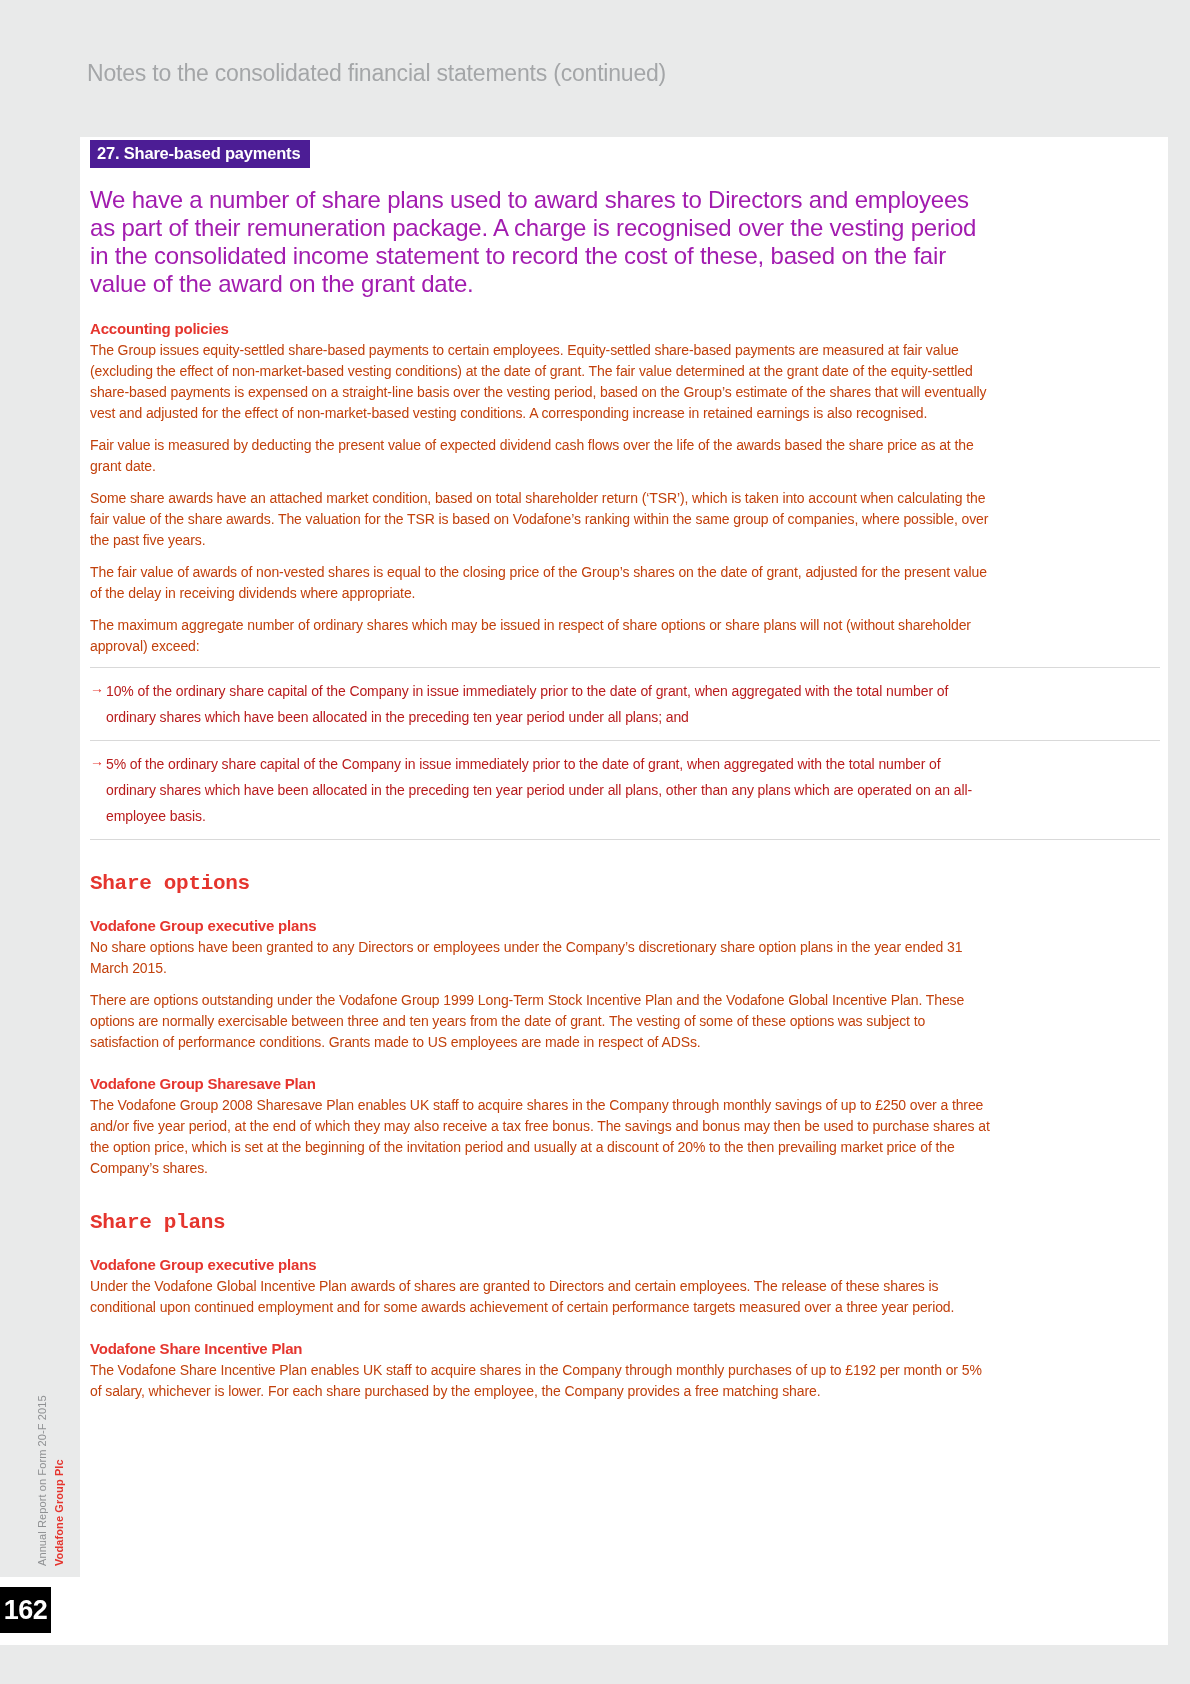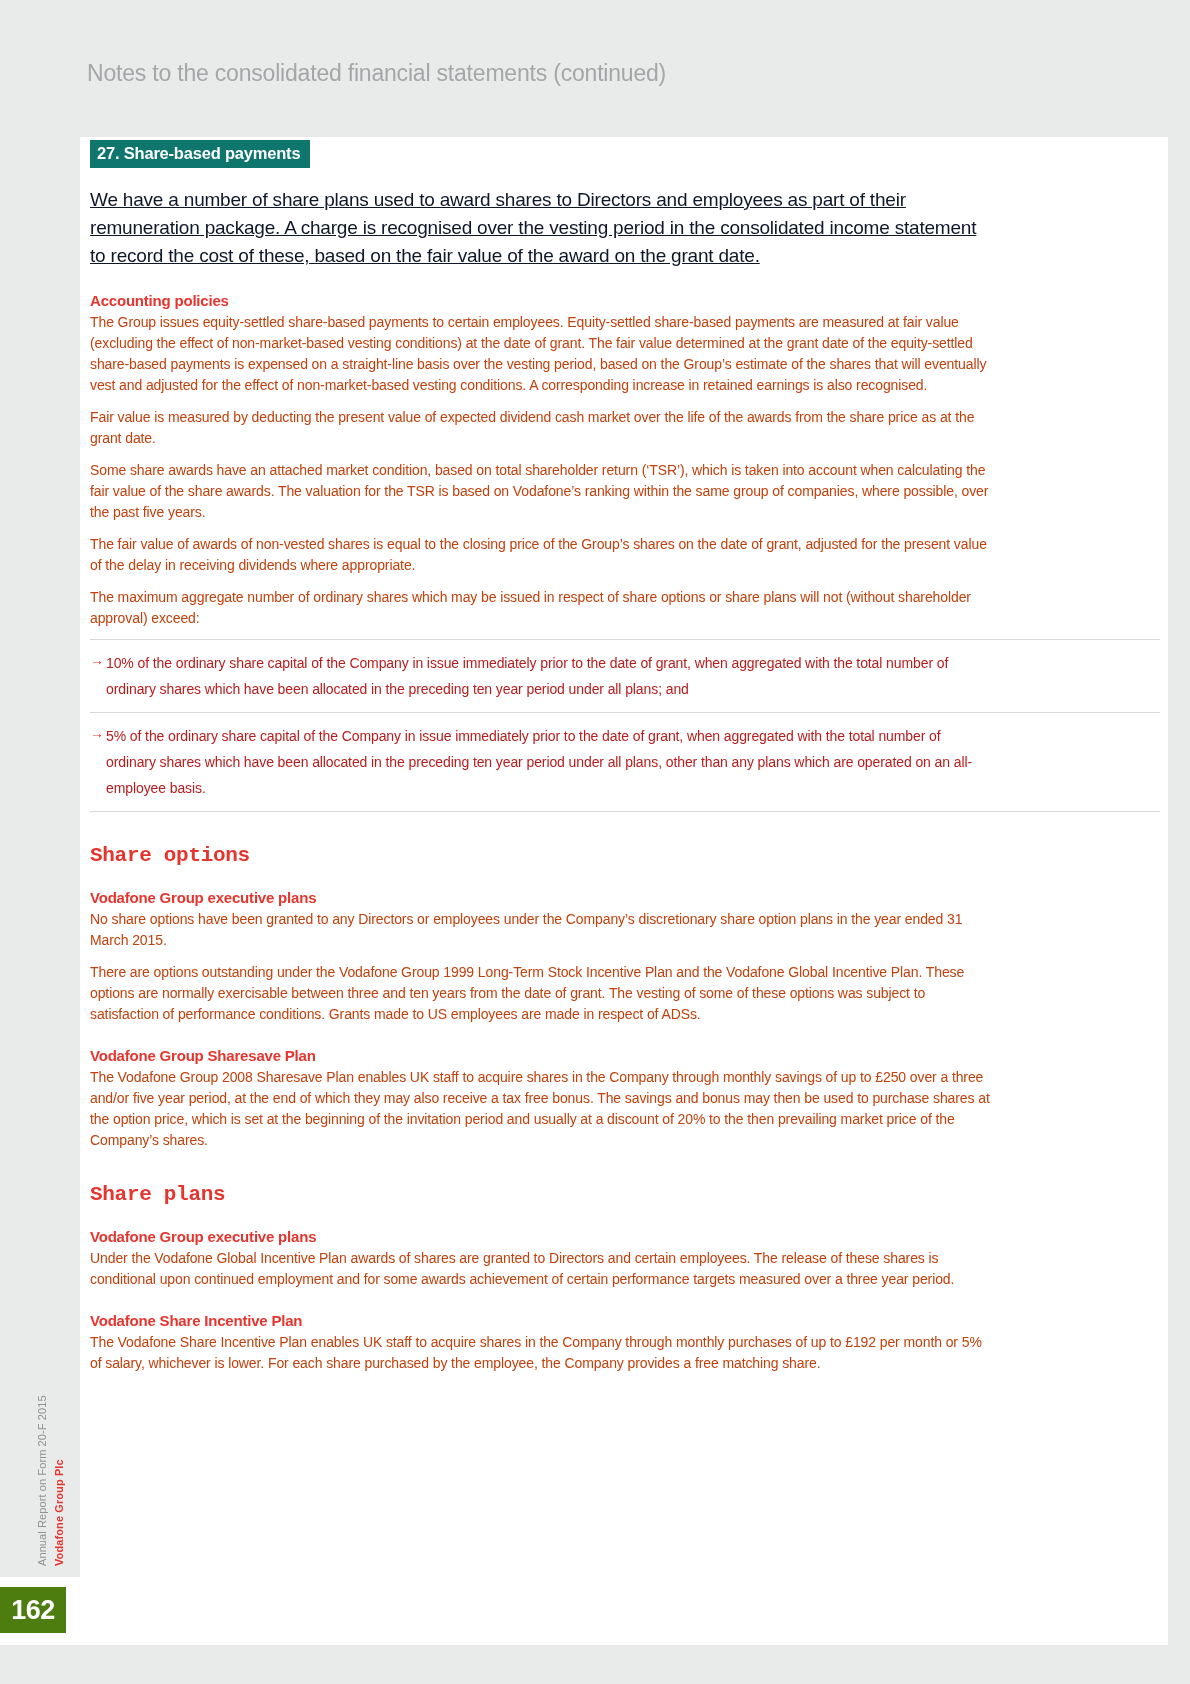--- a/index.html
+++ b/index.html
@@ -50,52 +50,51 @@
     transform-origin: 0 0;
     transform: rotate(-90deg);
     font-size: 11px;
     letter-spacing: 0.1px;
   }
   .v-report { left: 36px; top: 1566px; color: #8f9193; }
   .v-brand  { left: 53px; top: 1566px; color: #e5352e; font-weight: bold; }
 
   .page-number {
     position: absolute; left: 0; top: 1587px;
-    width: 66px; height: 46px;
-    background: #4d7c0f;
+    width: 51px; height: 46px;
+    background: #000000;
     color: #ffffff;
     font-size: 27px; font-weight: bold;
     display: flex; align-items: center; justify-content: center;
     letter-spacing: -0.5px;
   }
 
   
   .content {
     position: absolute; left: 82px; top: 137px;
     width: 1086px;
     padding: 3px 4px 0 8px;
     background: #ffffff;
   }
 
   .note-title {
     display: inline-block;
-    background: #0f766e;
+    background: #4c1d95;
     color: #ffffff;
     font-size: 16.5px; font-weight: bold;
     letter-spacing: -0.2px;
     padding: 4px 10px 5px 7px;
   }
 
   .intro {
     margin-top: 18px;
     width: 905px;
-    font-size: 19px; line-height: 28px;
-    letter-spacing: -0.2px;
-    color: #0f172a;
-    text-decoration: underline;
+    font-size: 24px; line-height: 28px;
+    letter-spacing: -0.2px;
+    color: #a21caf;
   }
 
   h2.section-heading {
     margin-top: 32px;
     font-size: 21px; font-weight: bold;
     letter-spacing: -0.3px;
     color: #e5352e;
     font-family: Liberation Mono, monospace;
   }
 
@@ -155,21 +154,21 @@
   <div class="page-number">162</div>
 
   <div class="content">
 
     <div class="note-title">27. Share-based payments</div>
 
     <p class="intro">We have a number of share plans used to award shares to Directors and employees as part of their remuneration package. A charge is recognised over the vesting period in the consolidated income statement to record the cost of these, based on the fair value of the award on the grant date.</p>
 
     <h3 class="subsection-heading">Accounting policies</h3>
     <p class="body-text">The Group issues equity-settled share-based payments to certain employees. Equity-settled share-based payments are measured at fair value (excluding the effect of non-market-based vesting conditions) at the date of grant. The fair value determined at the grant date of the equity-settled share-based payments is expensed on a straight-line basis over the vesting period, based on the Group’s estimate of the shares that will eventually vest and adjusted for the effect of non-market-based vesting conditions. A corresponding increase in retained earnings is also recognised.</p>
-    <p class="body-text">Fair value is measured by deducting the present value of expected dividend cash market over the life of the awards from the share price as at the grant date.</p>
+    <p class="body-text">Fair value is measured by deducting the present value of expected dividend cash flows over the life of the awards based the share price as at the grant date.</p>
     <p class="body-text">Some share awards have an attached market condition, based on total shareholder return (‘TSR’), which is taken into account when calculating the fair value of the share awards. The valuation for the TSR is based on Vodafone’s ranking within the same group of companies, where possible, over the past five years.</p>
     <p class="body-text">The fair value of awards of non-vested shares is equal to the closing price of the Group’s shares on the date of grant, adjusted for the present value of the delay in receiving dividends where appropriate.</p>
     <p class="body-text tight">The maximum aggregate number of ordinary shares which may be issued in respect of share options or share plans will not (without shareholder approval) exceed:</p>
 
     <div class="bullet-list">
       <div class="bullet-item">
         <span class="bullet-arrow">→</span>
         <span class="bullet-text">10% of the ordinary share capital of the Company in issue immediately prior to the date of grant, when aggregated with the total number of ordinary shares which have been allocated in the preceding ten year period under all plans; and</span>
       </div>
       <div class="bullet-item">

